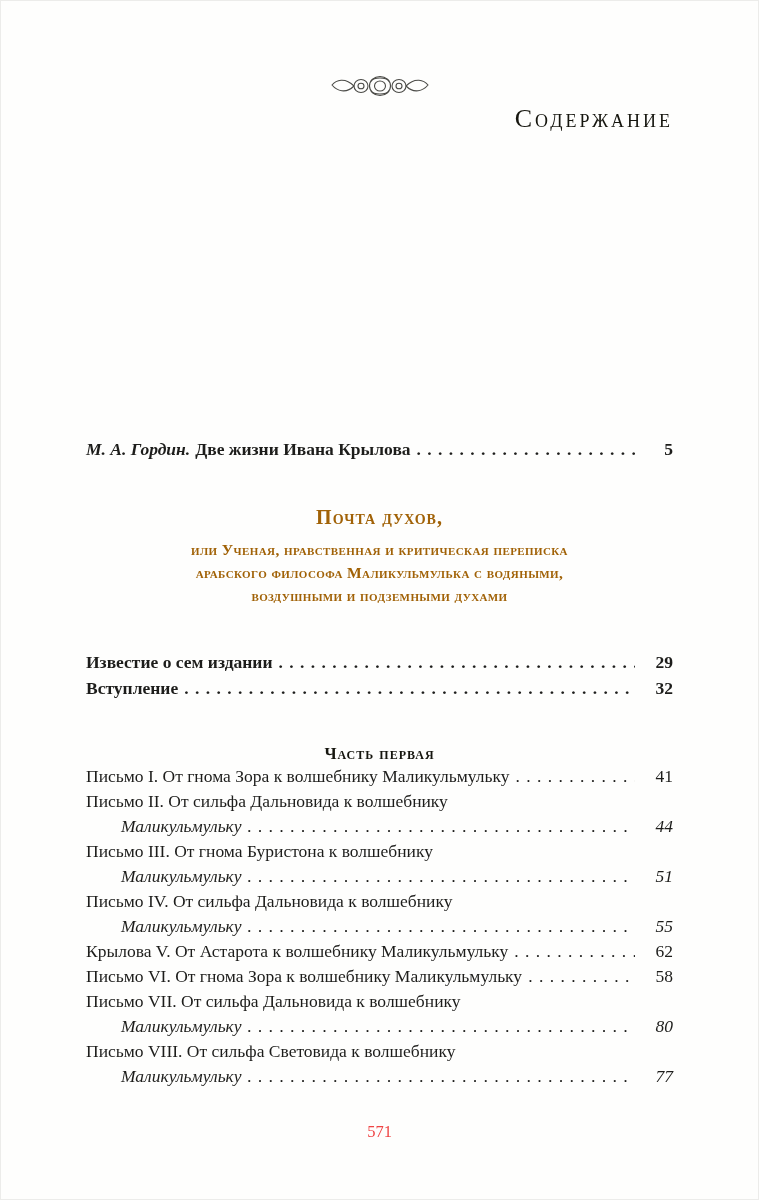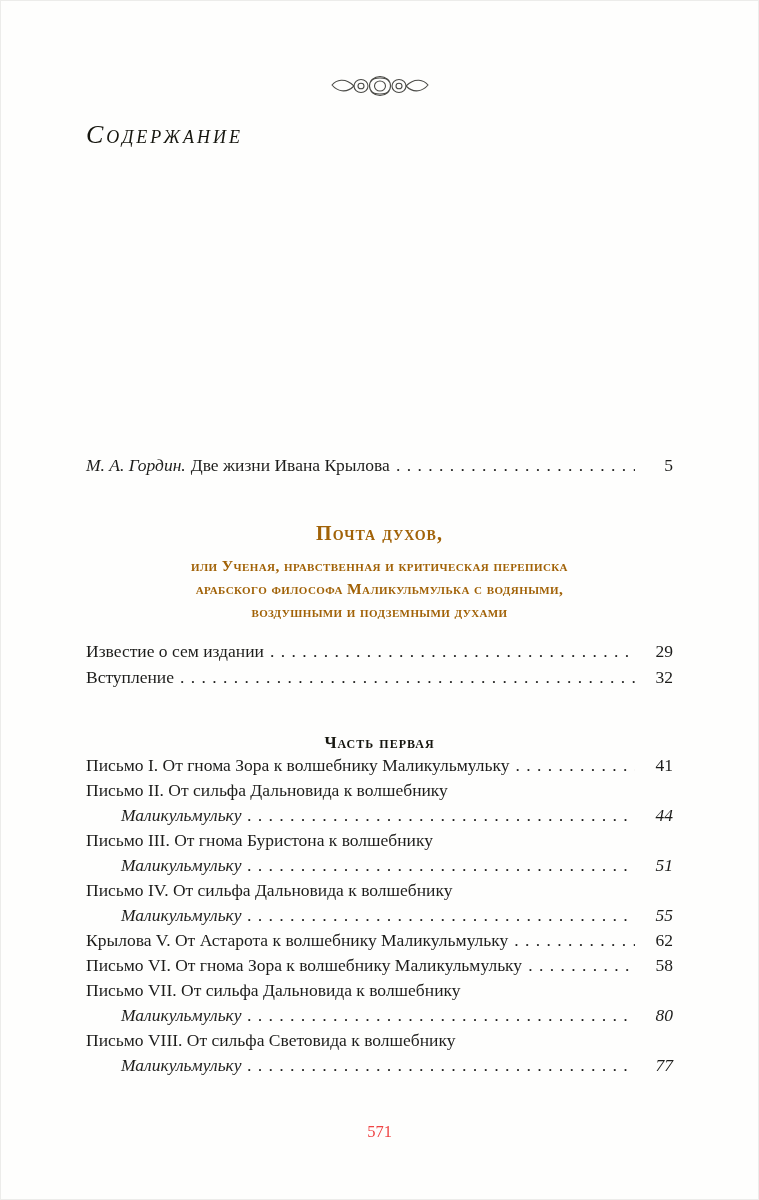--- a/index.html
+++ b/index.html
@@ -13,28 +13,27 @@
     box-shadow: inset 0 0 0 1px #ececea;
     overflow: hidden;
     font-family: "Liberation Serif", "DejaVu Serif", serif;
     color: #1d1d1b;
   }
   .content { padding: 0 86px; }
 
   .ornament { display: block; margin: 72px auto 0 auto; }
 
   .toc-title {
-    margin-top: 20px;
-    text-align: left;
+    margin-top: 4px;
+    text-align: right;
     font-variant: small-caps;
     font-size: 26px;
     letter-spacing: 3px;
     font-weight: 400;
     color: #16160f;
-    font-style: italic;
   }
 
   .toc-row {
     display: flex;
     align-items: baseline;
     font-size: 17.5px;
     line-height: 26px;
   }
   .entry-text i { font-style: italic; }
   .entry-title-part { margin-left: 5px; }
@@ -44,33 +43,33 @@
     white-space: nowrap;
     margin: 0 4px 0 6px;
   }
   .leader::after {
     content: ". . . . . . . . . . . . . . . . . . . . . . . . . . . . . . . . . . . . . . . . . . . . . . . . . . . . . . . . . . . . . . . . . . . .";
     letter-spacing: 1px;
     color: #1d1d1b;
   }
   .pg { min-width: 34px; text-align: right; }
 
-  .gordin-row { margin-top: 302px; }
+  .gordin-row { margin-top: 302px; font-weight: bold; }
 
   .section-head {
     margin-top: 44px;
     text-align: center;
     font-variant: small-caps;
     font-weight: 700;
     color: #a16207;
   }
   .section-head .l1 { font-size: 20px; letter-spacing: 1px; margin-bottom: 9px; }
   .section-head .l2 { font-size: 15.5px; line-height: 23px; letter-spacing: 0.4px; }
 
-  .front-entries { margin-top: 15px; }
+  .front-entries { margin-top: 42px; font-weight: bold; }
 
   .part-heading {
     margin-top: 43px;
     text-align: center;
     font-variant: small-caps;
     font-weight: 700;
     font-size: 16.5px;
     letter-spacing: 1px;
     color: #16160f;
   }

